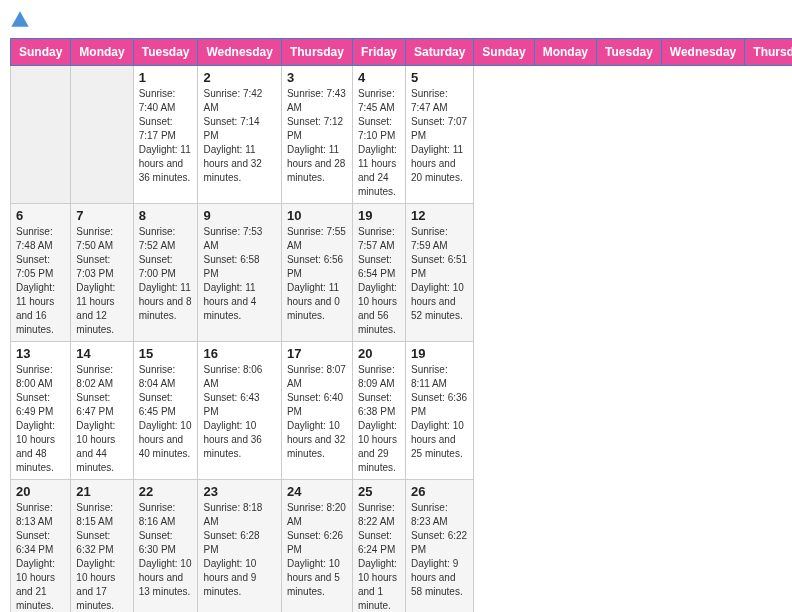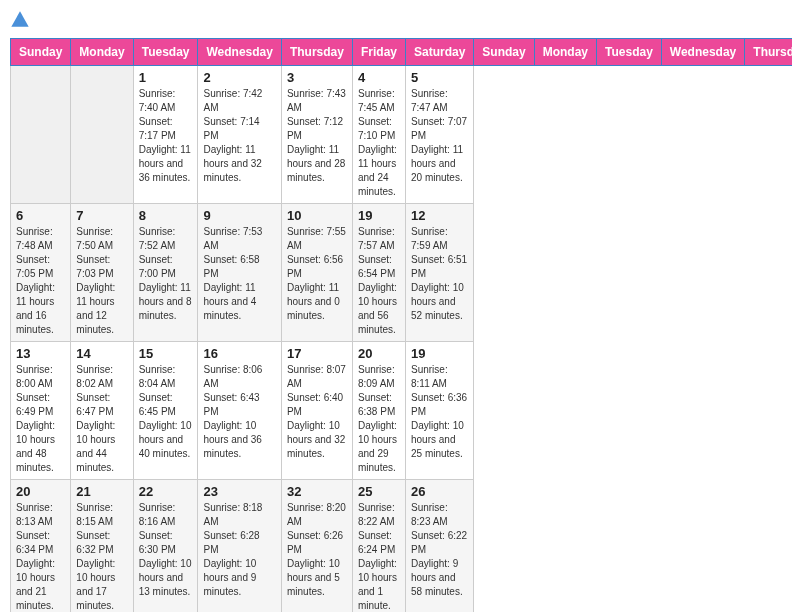--- a/index.html
+++ b/index.html
@@ -227,21 +227,21 @@
         </td>
         <td>
           <span class="day-num">22</span>
           <div class="day-info">Sunrise: 8:16 AM<br>Sunset: 6:30 PM<br>Daylight: 10 hours and 13 minutes.</div>
         </td>
         <td>
           <span class="day-num">23</span>
           <div class="day-info">Sunrise: 8:18 AM<br>Sunset: 6:28 PM<br>Daylight: 10 hours and 9 minutes.</div>
         </td>
         <td>
-          <span class="day-num">32</span>
+          <span class="day-num">24</span>
           <div class="day-info">Sunrise: 8:20 AM<br>Sunset: 6:26 PM<br>Daylight: 10 hours and 5 minutes.</div>
         </td>
         <td>
           <span class="day-num">25</span>
           <div class="day-info">Sunrise: 8:22 AM<br>Sunset: 6:24 PM<br>Daylight: 10 hours and 1 minute.</div>
         </td>
         <td>
           <span class="day-num">26</span>
           <div class="day-info">Sunrise: 8:23 AM<br>Sunset: 6:22 PM<br>Daylight: 9 hours and 58 minutes.</div>
         </td>

